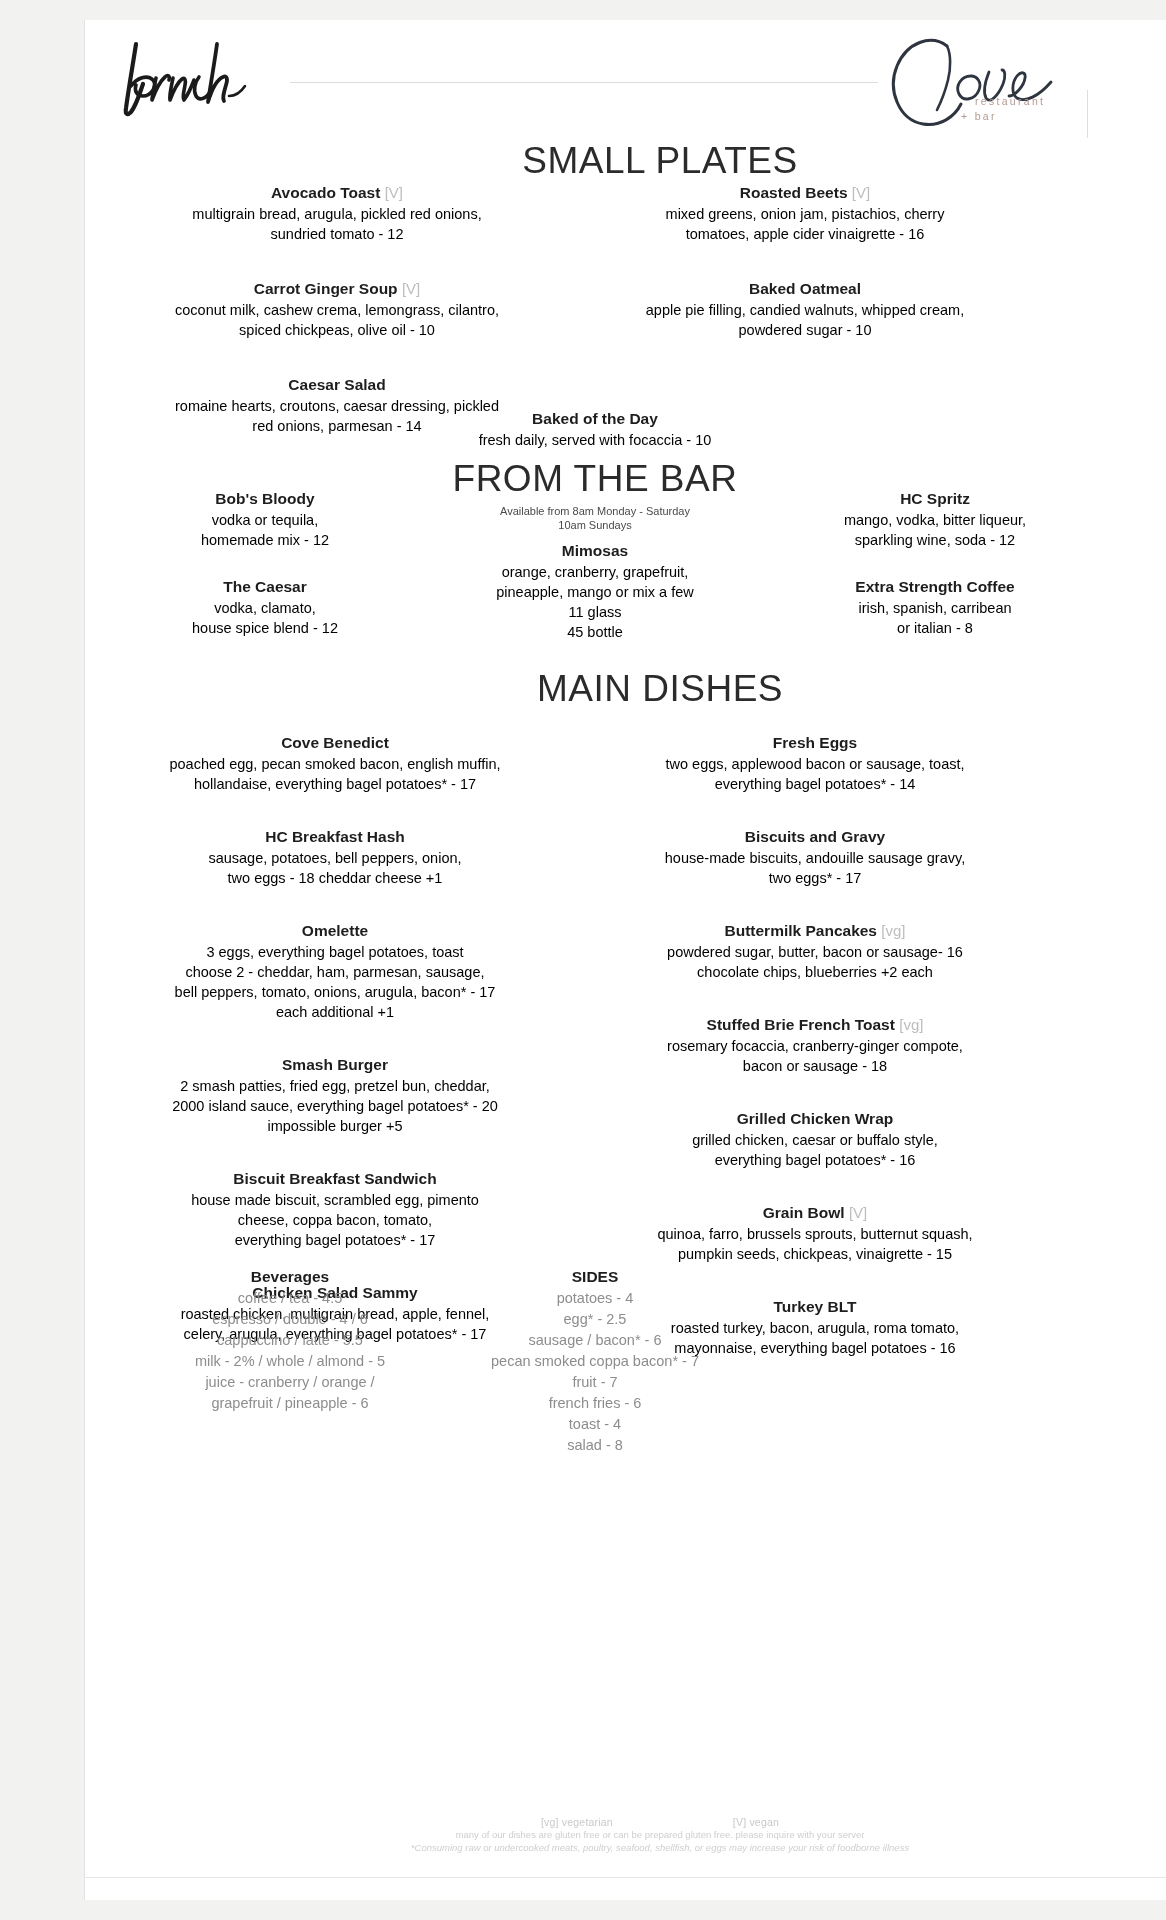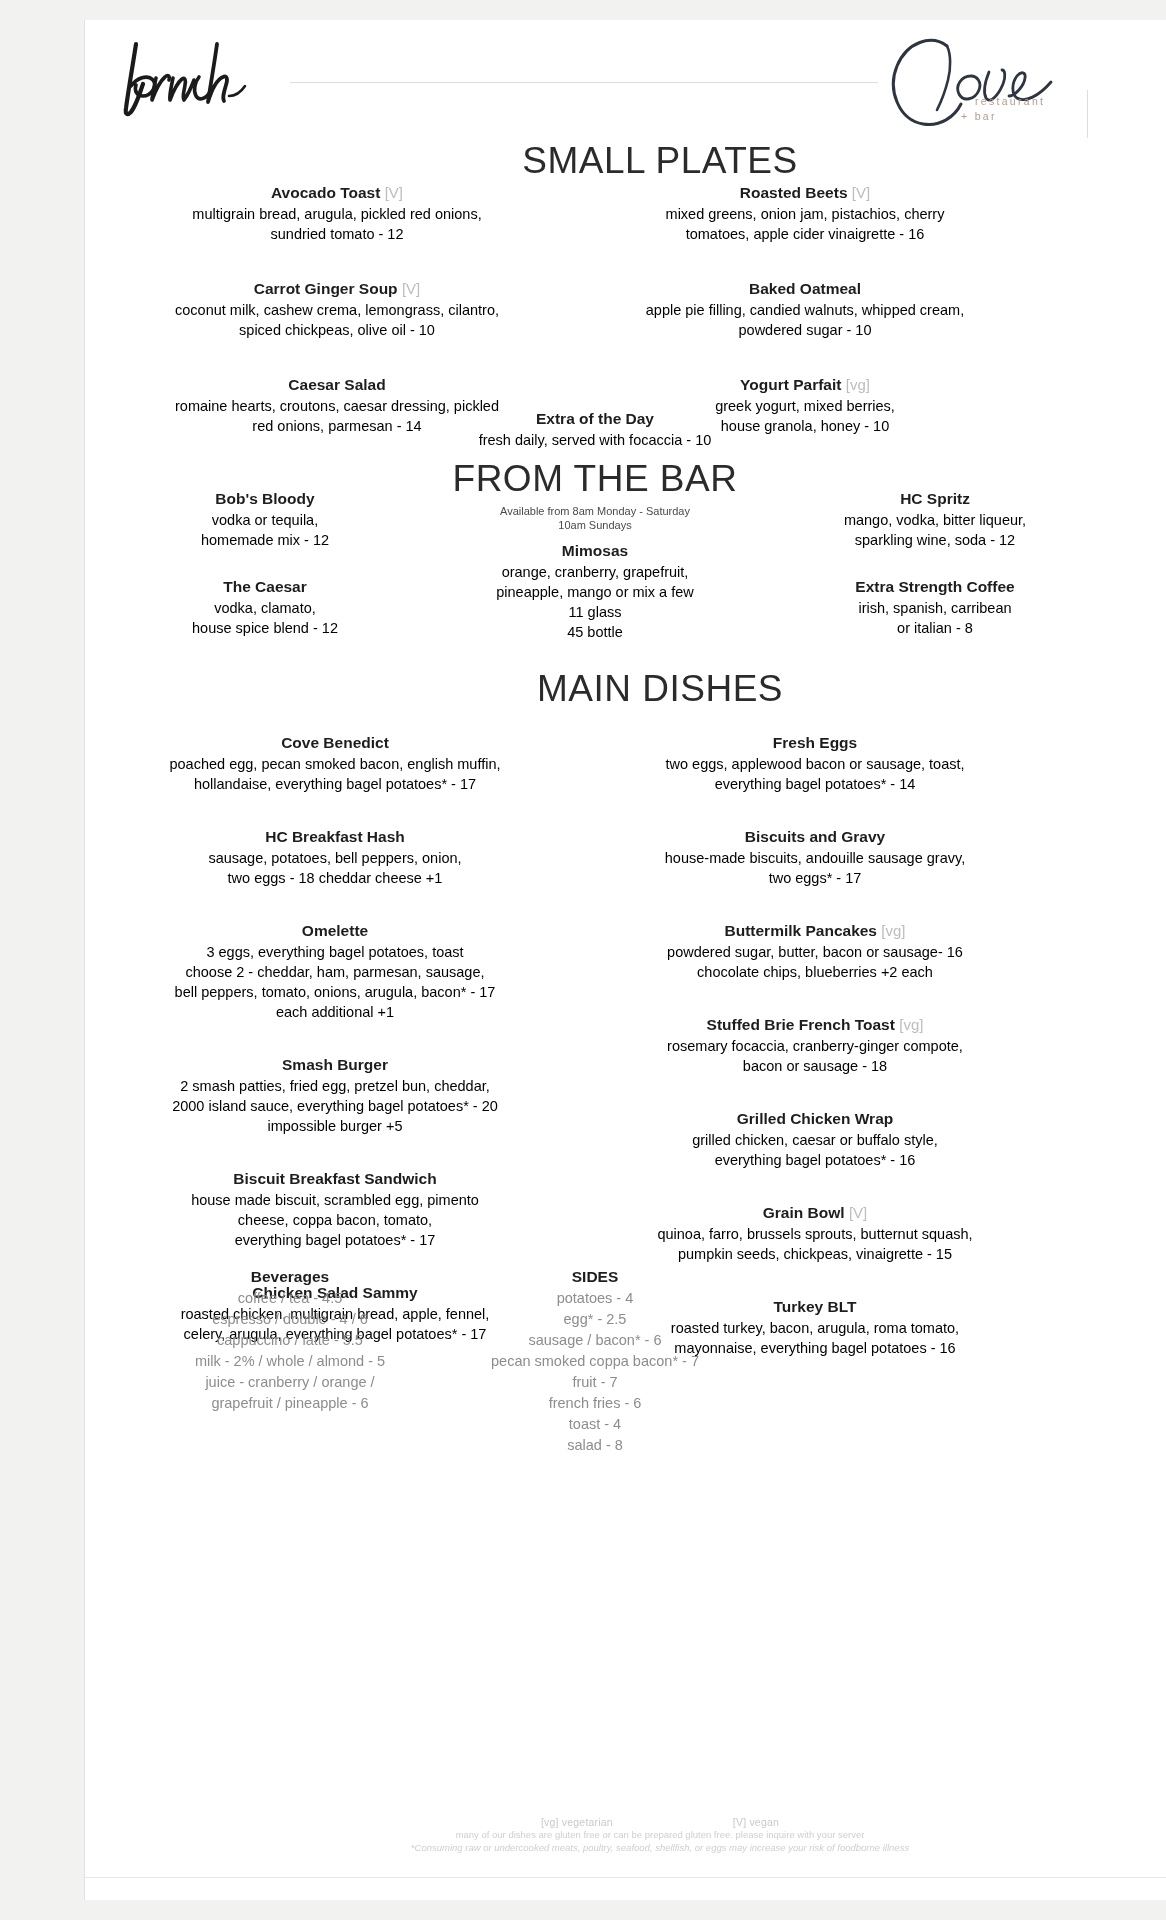--- a/index.html
+++ b/index.html
@@ -273,29 +273,24 @@
           <div class="item-desc" style="white-space:pre-line">mixed greens, onion jam, pistachios, cherry
 tomatoes, apple cider vinaigrette - 16</div>
         </div>
         <div class="sp-gap"></div>
         <div class="item">
           <div class="item-name"><span>Baked Oatmeal</span><span class="tag"></span></div>
           <div class="item-desc" style="white-space:pre-line">apple pie filling, candied walnuts, whipped cream,
 powdered sugar - 10</div>
         </div>
         <div class="sp-gap"></div>
-        <div class="item">
-          <div class="item-name"><span>Yogurt Parfait</span> <span class="tag">[vg]</span></div>
-          <div class="item-desc" style="white-space:pre-line">greek yogurt, mixed berries,
-house granola, honey - 10</div>
-        </div>
       </div>
 
       <div class="sp-center item">
-        <div class="item-name">Extra of the Day</div>
+        <div class="item-name">Baked of the Day</div>
         <div class="item-desc" style="white-space:pre-line">fresh daily, served with focaccia - 10</div>
       </div>
     </div>
 
     <div class="bar-wrap">
       <div class="bar-center">
         <div class="section-title">FROM THE BAR</div>
         <div class="bar-note">
           <div>Available from 8am Monday - Saturday</div>
           <div>10am Sundays</div>

